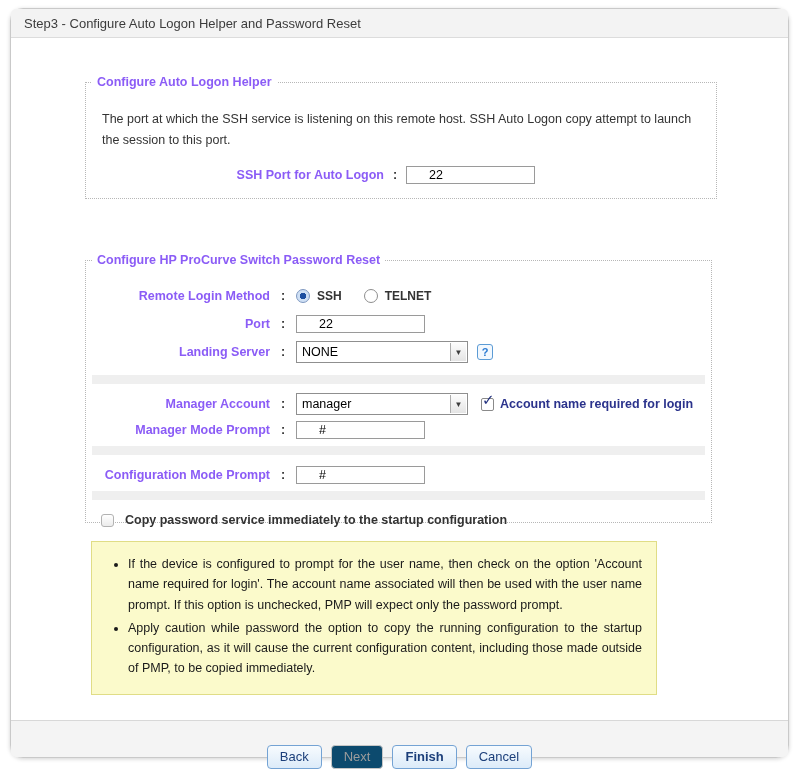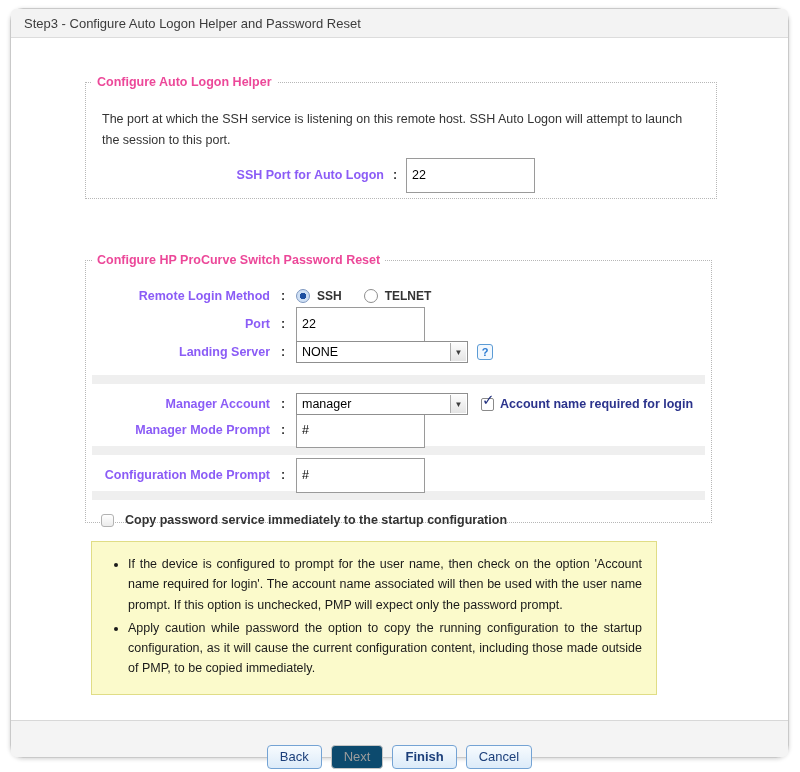--- a/index.html
+++ b/index.html
@@ -25,21 +25,21 @@
     padding-left: 13px;
     font-size: 13px; color: #3c3c3c;
   }
   fieldset.group {
     position: absolute;
     border: 1px dotted #b7b7b7;
     background: #ffffff;
   }
   fieldset.group legend {
     font-size: 12.5px; font-weight: bold;
-    color: #ec4899;
+    color: #8b5cf6;
     padding: 0 5px; margin-left: 6px;
   }
   .fs-auto-logon { left: 74px; top: 66px; width: 627px; height: 124px; }
   .fs-pwd-reset  { left: 74px; top: 244px; width: 627px; height: 270px; }
 
   .desc {
     margin: 20px 14px 0 16px;
     width: 600px;
     font-size: 12.5px; color: #333;
     line-height: 1.65;
@@ -53,25 +53,25 @@
     text-align: right;
   }
   .fs-auto-logon .lbl { width: 298px; }
   .fs-pwd-reset  .lbl { width: 184px; }
   .colon {
     display: inline-block; width: 26px; text-align: center;
     font-size: 12.5px; font-weight: bold; color: #333;
   }
   .fs-auto-logon .colon { width: 22px; }
   input.tin {
-    width: 129px; height: 35px;
+    width: 129px; height: 18px;
     border: 1px solid #9a9a9a;
     font-family: "Liberation Sans", "DejaVu Sans", sans-serif;
     font-size: 12.5px; color: #000;
-    padding: 1px 5px;
+    padding: 1px 22px;
     background: #fff;
     outline: none;
   }
   
   .dd {
     position: relative;
     width: 172px; height: 22px;
     border: 1px solid #8f8f8f;
     background: #fff;
     display: flex; align-items: center;
@@ -184,21 +184,21 @@
 </style>
 </head>
 <body>
 
 <div class="window">
 
   <div class="titlebar">Step3 - Configure Auto Logon Helper and Password Reset</div>
 
   <fieldset class="group fs-auto-logon">
     <legend>Configure Auto Logon Helper</legend>
-    <div class="desc">The port at which the SSH service is listening on this remote host. SSH Auto Logon will attempt to launch the session to this port.</div>
+    <div class="desc">The port at which the SSH service is listening on this remote host. SSH Auto Logon copy attempt to launch the session to this port.</div>
     <div class="row" style="margin-top:14px;">
       <span class="lbl">SSH Port for Auto Logon</span>
       <span class="colon">:</span>
       <input class="tin" type="text" value="22" style="">
     </div>
   </fieldset>
 
   <fieldset class="group fs-pwd-reset">
     <legend>Configure HP ProCurve Switch Password Reset</legend>
 

